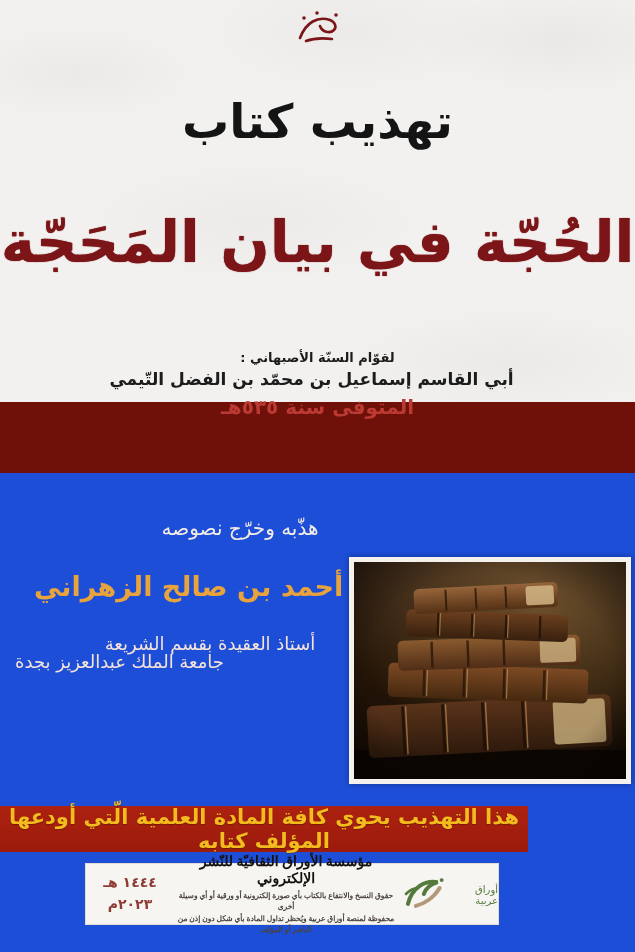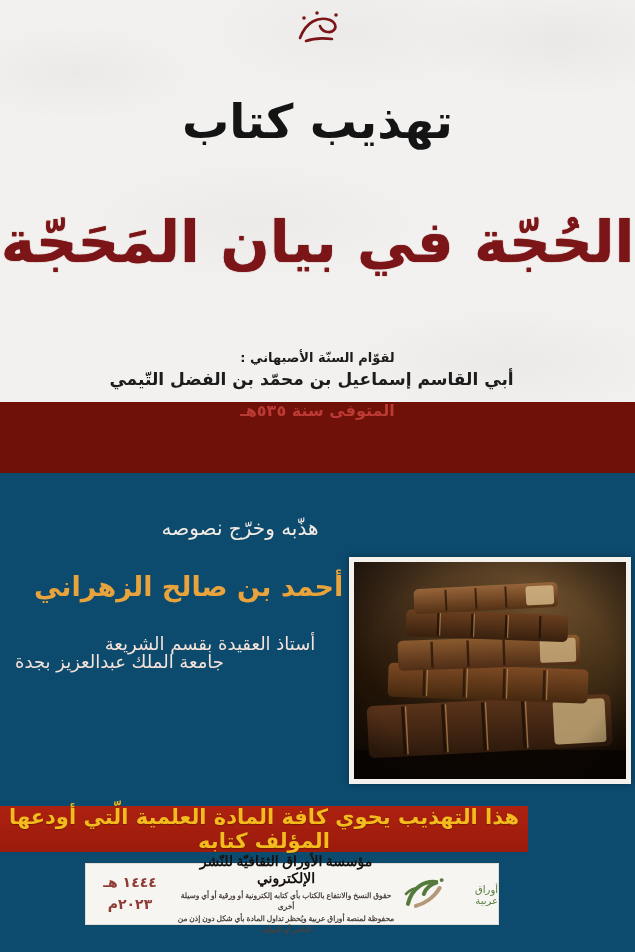--- a/index.html
+++ b/index.html
@@ -26,23 +26,23 @@
     font-size:47px;font-weight:bold;color:#141414;direction:rtl;
   }
   .main-title{
     position:absolute;left:0;top:196px;width:100%;text-align:center;
     font-size:58px;font-weight:bold;color:#7b1517;direction:rtl;
     text-shadow:0 0 1px #7b1517;letter-spacing:-1px;line-height:1.6;
   }
   .author-block{position:absolute;left:0;top:350px;width:100%;text-align:center;direction:rtl;}
   .author-intro{font-size:13px;font-weight:bold;color:#1c1c1c;margin:0 0 4px 0;}
   .author-name{font-size:17px;font-weight:bold;color:#1c1c1c;margin:0 12px 6px 0;}
-  .author-death{font-size:16px;font-weight:bold;color:#bc3a34;margin:12px;}
+  .author-death{font-size:20px;font-weight:bold;color:#bc3a34;margin:6px;}
   
-  .bottom-section{position:absolute;left:0;top:473px;width:635px;height:479px;background:#0c4a6e;}
+  .bottom-section{position:absolute;left:0;top:473px;width:635px;height:479px;background:#1d4ed8;}
   .editor-intro{
     position:absolute;left:30px;top:43px;width:420px;text-align:center;
     color:#f4ece4;font-size:20px;direction:rtl;
   }
   .editor-name{
     position:absolute;left:15px;top:98px;width:400px;text-align:center;
     color:#e8a33c;font-size:27px;font-weight:bold;direction:rtl;
   }
   .editor-role-1{
     position:absolute;left:15px;top:160px;width:390px;text-align:center;
@@ -243,21 +243,21 @@
 
     <div class="footer-plate">
 
       <div class="footer-dates">
         <div>١٤٤٤ هـ</div>
         <div>٢٠٢٣م</div>
       </div>
 
       <div class="footer-center">
         <p class="publisher-name">مؤسسة الأوراق الثقافيّة للنّشر الإلكتروني</p>
-        <p class="copyright">حقوق النسخ والانتفاع بالكتاب بأي كتابه إلكترونية أو ورقية أو أي وسيلة أخرى</p>
+        <p class="copyright">حقوق النسخ والانتفاع بالكتاب بأي صورة إلكترونية أو ورقية أو أي وسيلة أخرى</p>
         <p class="copyright">محفوظة لمنصة أوراق عربية ويُحظر تداول المادة بأي شكل دون إذن من الناشر أو المؤلف</p>
       </div>
 
       <div class="footer-logo">
         <svg width="52" height="40" viewBox="0 0 52 40">
           <g fill="none" stroke-linecap="round">
             <path d="M10,30 C14,14 26,6 40,8 C33,10 28,14 26,20" stroke="#557a3d" stroke-width="4"></path>
             <path d="M18,32 C26,30 36,24 42,14" stroke="#b1997a" stroke-width="4"></path>
             <path d="M8,20 C12,16 16,14 20,14" stroke="#557a3d" stroke-width="2.6"></path>
           </g>

